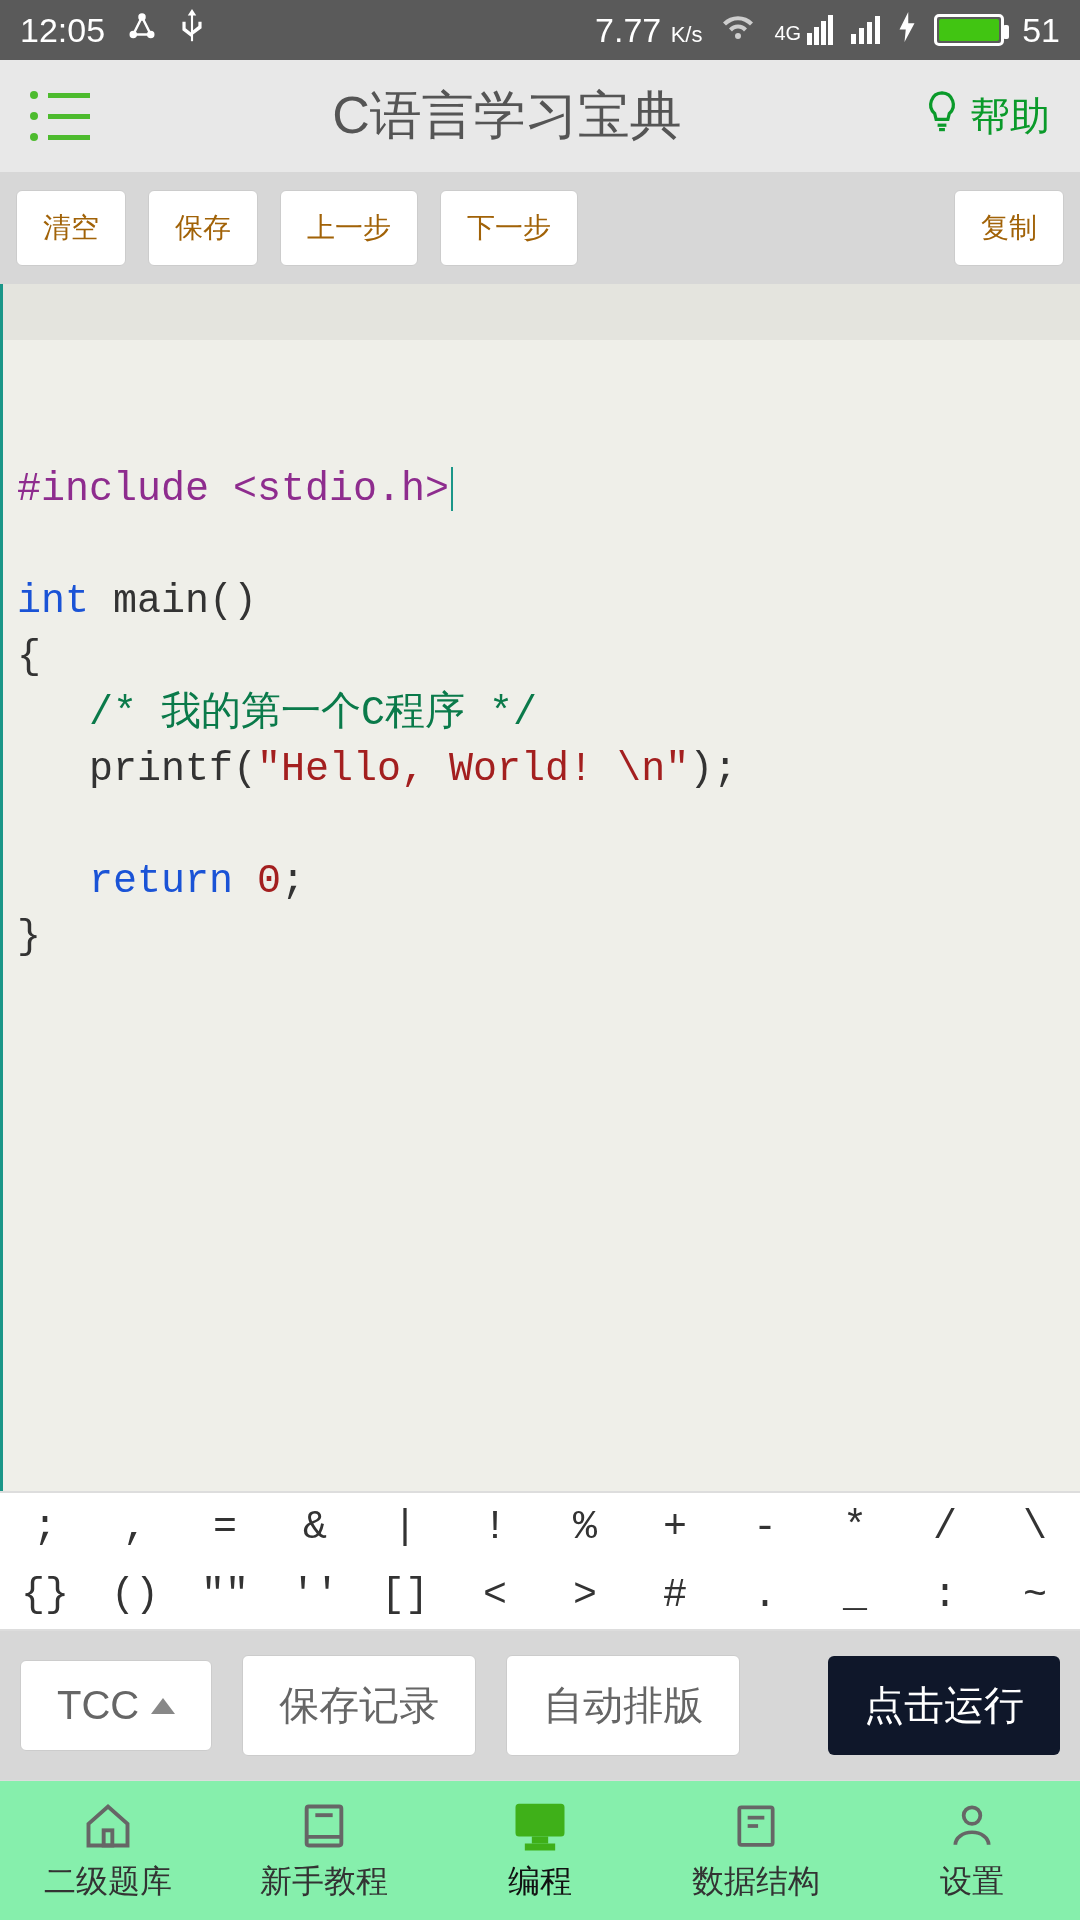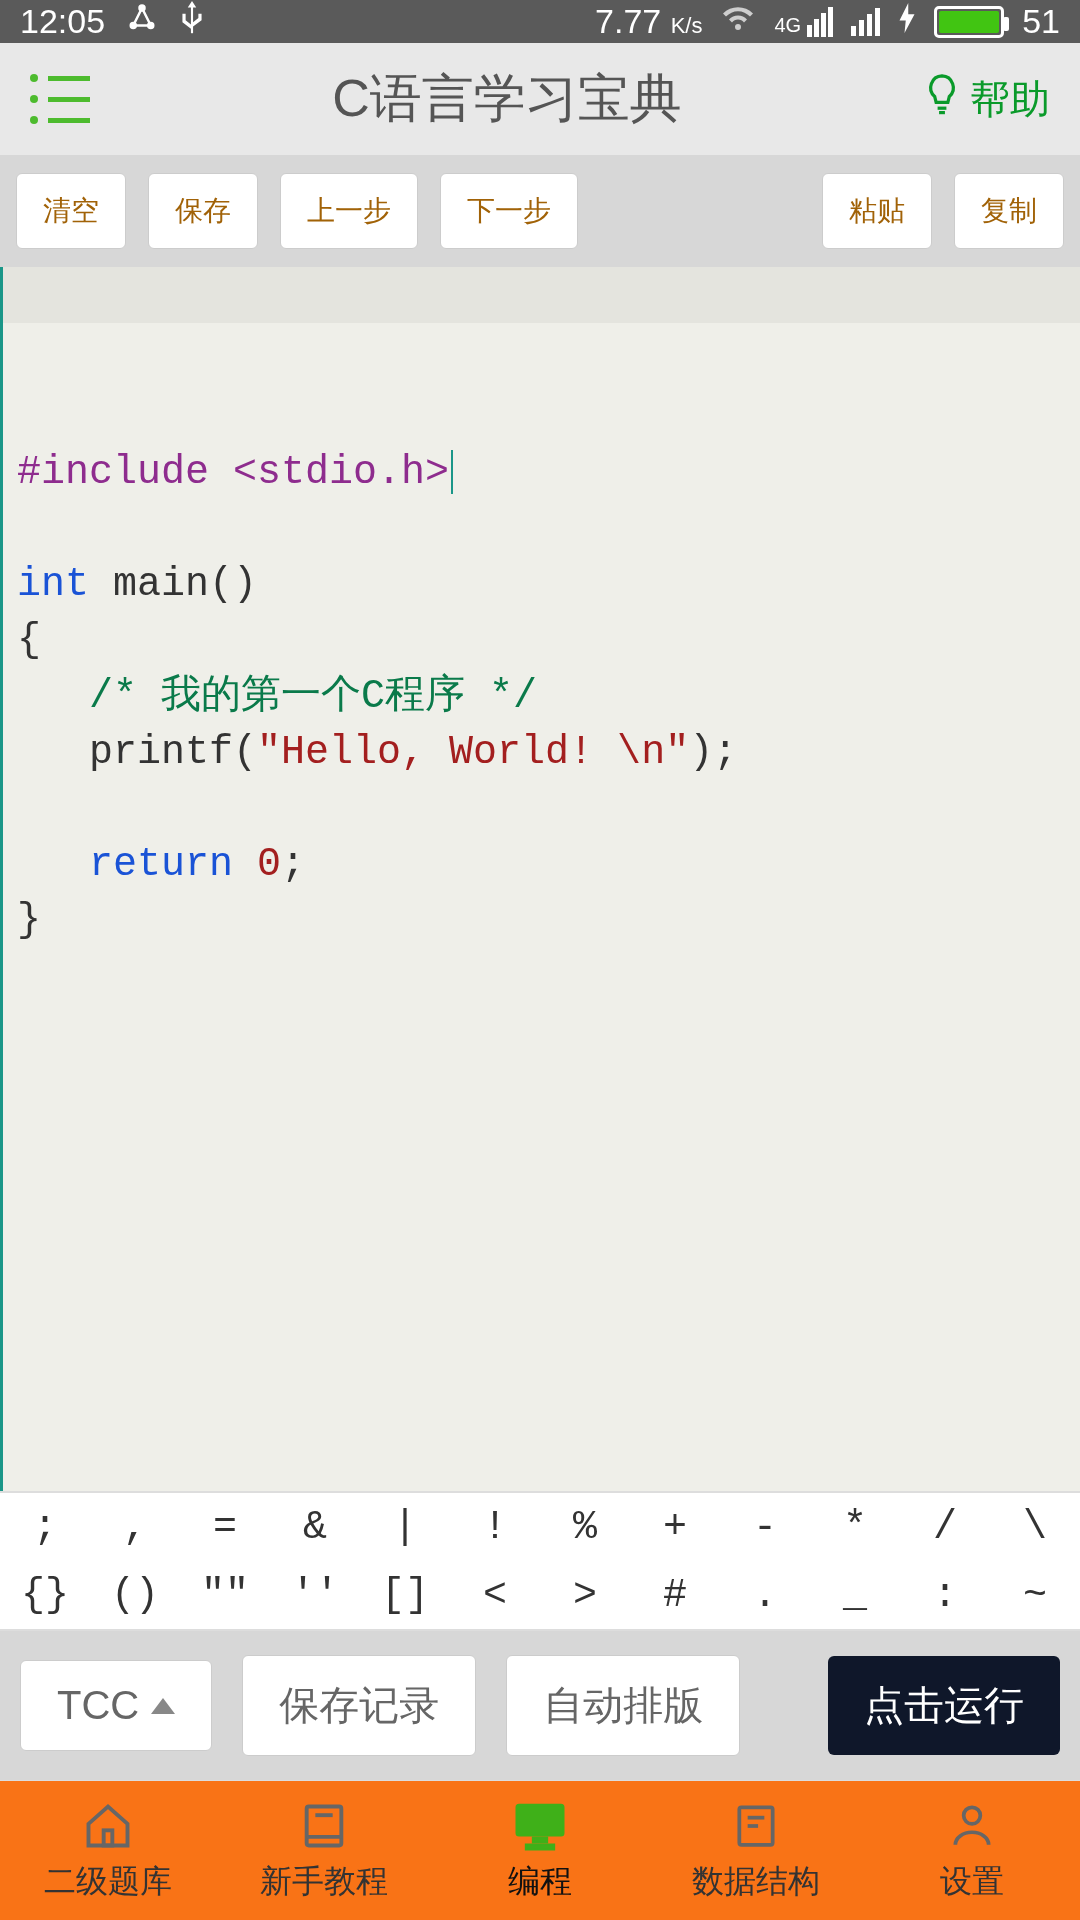--- a/index.html
+++ b/index.html
@@ -7,21 +7,21 @@
     width: 1080px;
     height: 1920px;
     font-family: -apple-system, "Helvetica Neue", Arial, sans-serif;
     background: #e8e8e8;
     display: flex;
     flex-direction: column;
     overflow: hidden;
   }
   
   .statusbar {
-    height: 43px;
+    height: 60px;
     background: #5a5a5a;
     color: #fff;
     display: flex;
     align-items: center;
     padding: 0 20px;
     font-size: 34px;
     text-align: center;
   }
   .statusbar .left { display: flex; align-items: center; gap: 22px; }
   .statusbar .right { margin-left: auto; display: flex; align-items: center; gap: 18px; }
@@ -118,21 +118,21 @@
     display:flex; align-items:center; gap:12px;
   }
   .actionbar .runbtn {
     margin-left:auto;
     background:#0f172a; color:#fff; border:none;
   }
   .chev-up { width:0; height:0; border-left:12px solid transparent; border-right:12px solid transparent; border-bottom:16px solid #888;}
   
   .bottomnav {
     height: 140px;
-    background: #f97316;
+    background: #86efac;
     border-top: 1px solid #ddd;
     display: grid;
     grid-template-columns: repeat(5, 1fr);
   }
   .navitem {
     display:flex; flex-direction:column; align-items:center; justify-content:center; gap:6px;
     font-size: 32px; color:#333;
   }
   .navitem.active .navicon svg * { stroke:#3fb019; fill:#3fb019; }
   .navitem.active { color:#111;}
@@ -219,21 +219,20 @@
     <span>帮助</span>
   </div>
 </div>
 
 <div class="toolbar">
   <button class="tbtn">清空</button>
   <button class="tbtn">保存</button>
   <button class="tbtn">上一步</button>
   <button class="tbtn">下一步</button>
   <div class="spacer"></div>
-  <button class="tbtn">粘贴</button>
   <button class="tbtn">复制</button>
 </div>
 
 <div class="editor">
   <div class="firstline-bg"></div>
   <div class="editor-content"><span class="hl-pre">#include</span> <span class="hl-pre">&lt;stdio.h&gt;</span><span class="cursor"></span>
 
 <span class="hl-kw">int</span><span class="hl-fn"> main()</span>
 <span>{</span>
    <span class="hl-cm">/* 我的第一个C程序 */</span>

